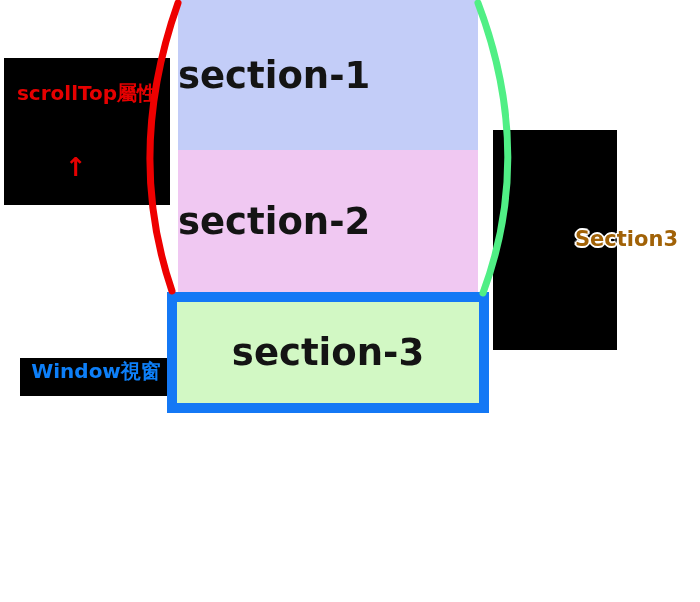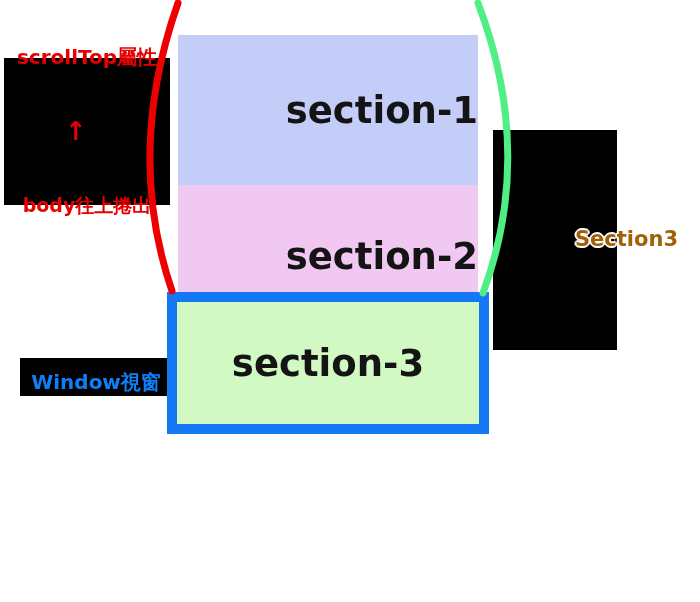--- a/index.html
+++ b/index.html
@@ -13,39 +13,38 @@
     height: 602px;
     background: #ffffff;
     overflow: hidden;
   }
   .section {
     position: absolute;
     left: 178px;
     width: 300px;
     display: flex;
     align-items: center;
-    justify-content: flex-end;
-    margin-top: 35px;
+    justify-content: flex-start;
   }
   .section-label {
     font-size: 37px;
     font-weight: bold;
     color: #141414;
     letter-spacing: 0px;
   }
   .section-1 { top: 0px;   height: 151px; background: #c3cdf8; }
   .section-2 { top: 150px; height: 142px; background: #f0c8f2; }
   .section-4 { top: 462px; height: 140px; background: #fbdf9f; }
 
   .window-frame {
     position: absolute;
     left: 167px;
     top: 292px;
     width: 322px;
-    height: 142px;
+    height: 121px;
     box-sizing: border-box;
     border: 10px solid #1478f5;
     background: #d2f8c4;
     display: flex;
     align-items: center;
     justify-content: center;
     z-index: 3;
   }
 
   .scrolltop-note {
@@ -74,21 +73,21 @@
   .scrolltop-desc { font-size: 19px; line-height: 1.25; }
 
   .window-label-box {
     position: absolute;
     left: 20px;
     top: 358px;
     width: 152px;
     height: 38px;
     background: #000000;
     display: flex;
-    align-items: flex-end;
+    align-items: flex-start;
     justify-content: center;
     z-index: 2;
   }
   .window-label-text {
     color: #0d7ff8;
     font-size: 20px;
     font-weight: bold;
     white-space: nowrap;
   }
 
@@ -137,21 +136,20 @@
     <span class="section-label">section-2</span>
   </div>
 
   <div class="window-frame">
     <span class="section-label">section-3</span>
   </div>
 
   <div class="scrolltop-note">
     <div class="scrolltop-title">scrollTop屬性</div>
     <div class="scrolltop-arrow">↑</div>
-    <div class="scrolltop-desc">body往上捲出</div>
   </div>
 
   <div class="window-label-box">
     <span class="window-label-text">Window視窗</span>
   </div>
 
   <div class="right-note-box"></div>
   <div class="right-note-text">Section3</div>
 
   <svg class="brace-overlay" width="700" height="602" viewBox="0 0 700 602">

